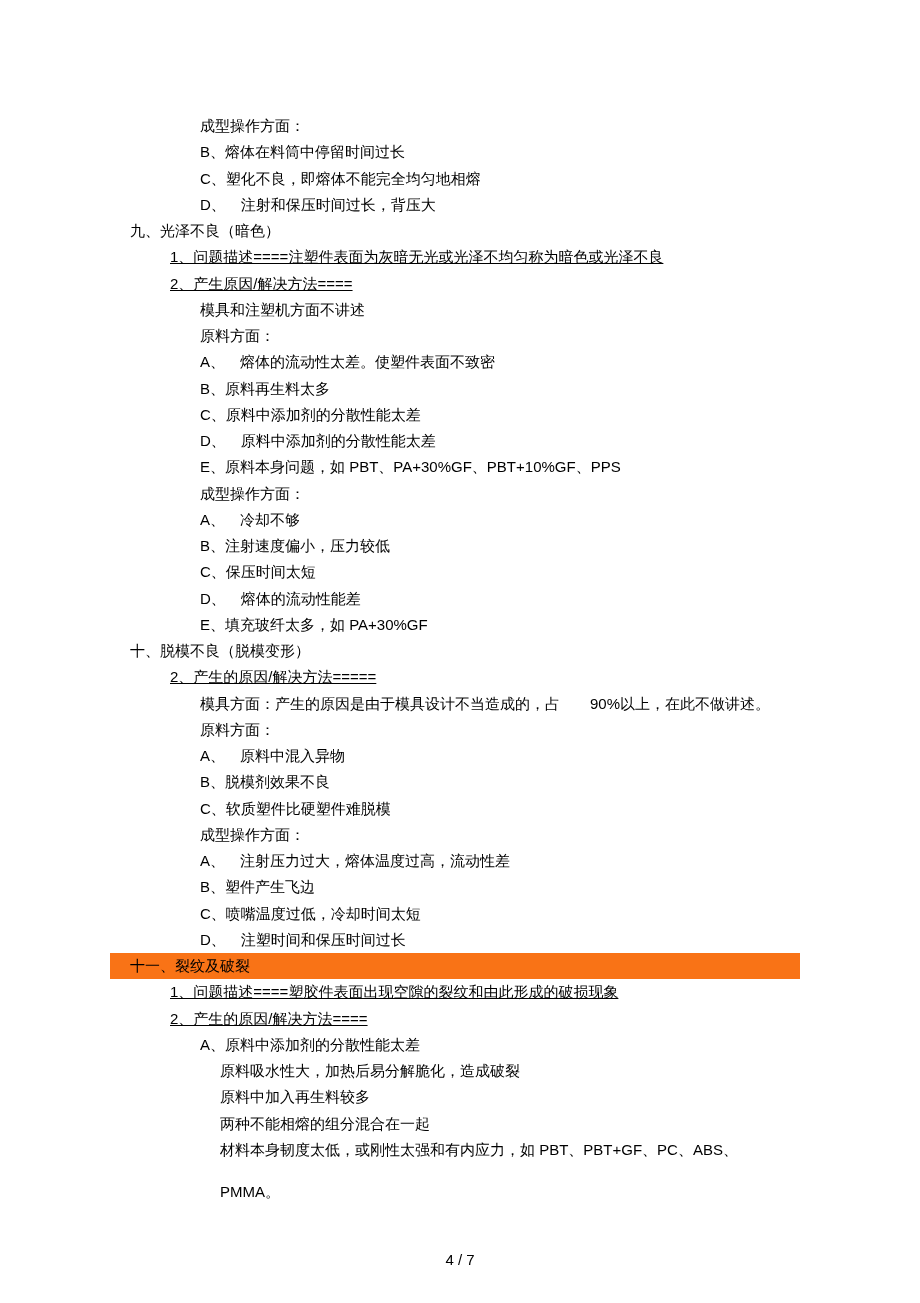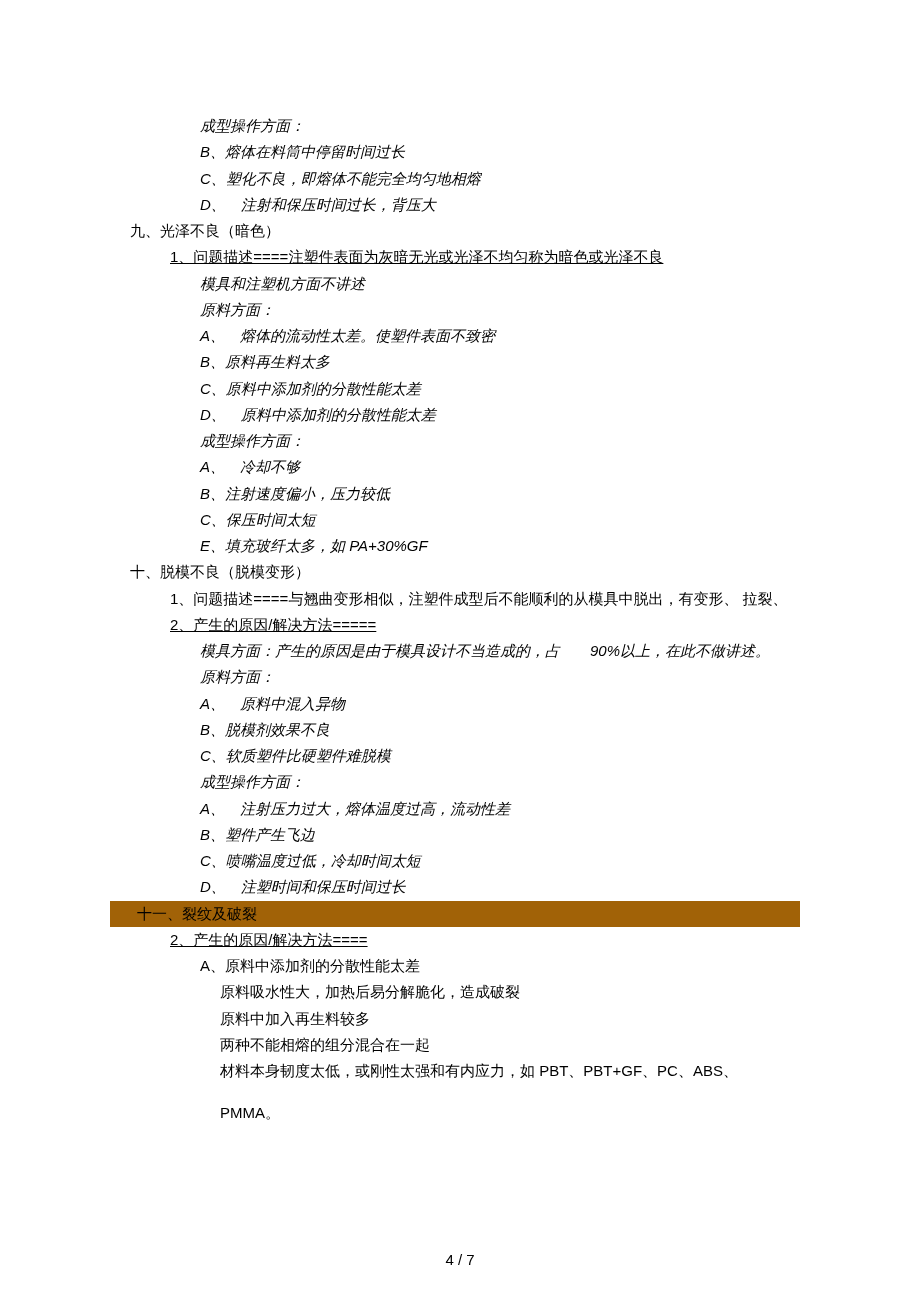--- a/index.html
+++ b/index.html
@@ -12,33 +12,33 @@
     line-height: 1.75;
   }
   .page {
     width: 920px;
     min-height: 1303px;
     box-sizing: border-box;
     padding: 113px 120px 40px 130px;
     margin: 0 auto;
     position: relative;
   }
-  .indent-1 { padding-left: 70px; font-style: italic; }
+  .indent-1 { padding-left: 70px; }
   .indent-1b { padding-left: 40px; text-decoration: underline; }
   .indent-3 { padding-left: 70px; }
   .indent-4 { padding-left: 90px; }
   .indent-hang {
     padding-left: 40px;
     text-indent: 0;
   }
   .hl {
-    background-color: #a16207;
+    background-color: #f97316;
     display: block;
     margin-left: -20px;
-    padding-left: 27px;
+    padding-left: 20px;
   }
   .footer {
     position: absolute;
     bottom: 30px;
     left: 0;
     width: 920px;
     text-align: center;
     font-size: 15px;
     font-family: Arial, sans-serif;
   }
@@ -49,47 +49,50 @@
 
 <div class="page">
 
   <div class="indent-1">成型操作方面：</div>
   <div class="indent-1">B、熔体在料筒中停留时间过长</div>
   <div class="indent-1">C、塑化不良，即熔体不能完全均匀地相熔</div>
   <div class="indent-1">D、　注射和保压时间过长，背压大</div>
 
   <div>九、光泽不良（暗色）</div>
   <div class="indent-1b">1、问题描述====注塑件表面为灰暗无光或光泽不均匀称为暗色或光泽不良</div>
+  <div class="indent-1b">2、产生原因/解决方法====</div>
   <div class="indent-1">模具和注塑机方面不讲述</div>
   <div class="indent-1">原料方面：</div>
   <div class="indent-1">A、　熔体的流动性太差。使塑件表面不致密</div>
   <div class="indent-1">B、原料再生料太多</div>
   <div class="indent-1">C、原料中添加剂的分散性能太差</div>
   <div class="indent-1">D、　原料中添加剂的分散性能太差</div>
+  <div class="indent-1">E、原料本身问题，如 PBT、PA+30%GF、PBT+10%GF、PPS</div>
   <div class="indent-1">成型操作方面：</div>
   <div class="indent-1">A、　冷却不够</div>
   <div class="indent-1">B、注射速度偏小，压力较低</div>
   <div class="indent-1">C、保压时间太短</div>
+  <div class="indent-1">D、　熔体的流动性能差</div>
   <div class="indent-1">E、填充玻纤太多，如 PA+30%GF</div>
 
   <div>十、脱模不良（脱模变形）</div>
-  <div class="indent-hang">1、问题描述====与翘曲变形相似，注塑件成型后不能顺利的从模具中脱出，有变形、 拉裂、</div>
   <div class="indent-1b">2、产生的原因/解决方法=====</div>
   <div class="indent-1">模具方面：产生的原因是由于模具设计不当造成的，占　　90%以上，在此不做讲述。</div>
   <div class="indent-1">原料方面：</div>
   <div class="indent-1">A、　原料中混入异物</div>
   <div class="indent-1">B、脱模剂效果不良</div>
   <div class="indent-1">C、软质塑件比硬塑件难脱模</div>
   <div class="indent-1">成型操作方面：</div>
   <div class="indent-1">A、　注射压力过大，熔体温度过高，流动性差</div>
   <div class="indent-1">B、塑件产生飞边</div>
   <div class="indent-1">C、喷嘴温度过低，冷却时间太短</div>
   <div class="indent-1">D、　注塑时间和保压时间过长</div>
 
   <div class="hl">十一、裂纹及破裂</div>
+  <div class="indent-1b">1、问题描述====塑胶件表面出现空隙的裂纹和由此形成的破损现象</div>
   <div class="indent-1b">2、产生的原因/解决方法====</div>
   <div class="indent-3">A、原料中添加剂的分散性能太差</div>
   <div class="indent-4">原料吸水性大，加热后易分解脆化，造成破裂</div>
   <div class="indent-4">原料中加入再生料较多</div>
   <div class="indent-4">两种不能相熔的组分混合在一起</div>
   <div class="indent-4">材料本身韧度太低，或刚性太强和有内应力，如 PBT、PBT+GF、PC、ABS、</div>
   <div class="indent-4" style="margin-top:16px;">PMMA。</div>
 
   <div class="footer roman">4 / 7</div>
 </div>

